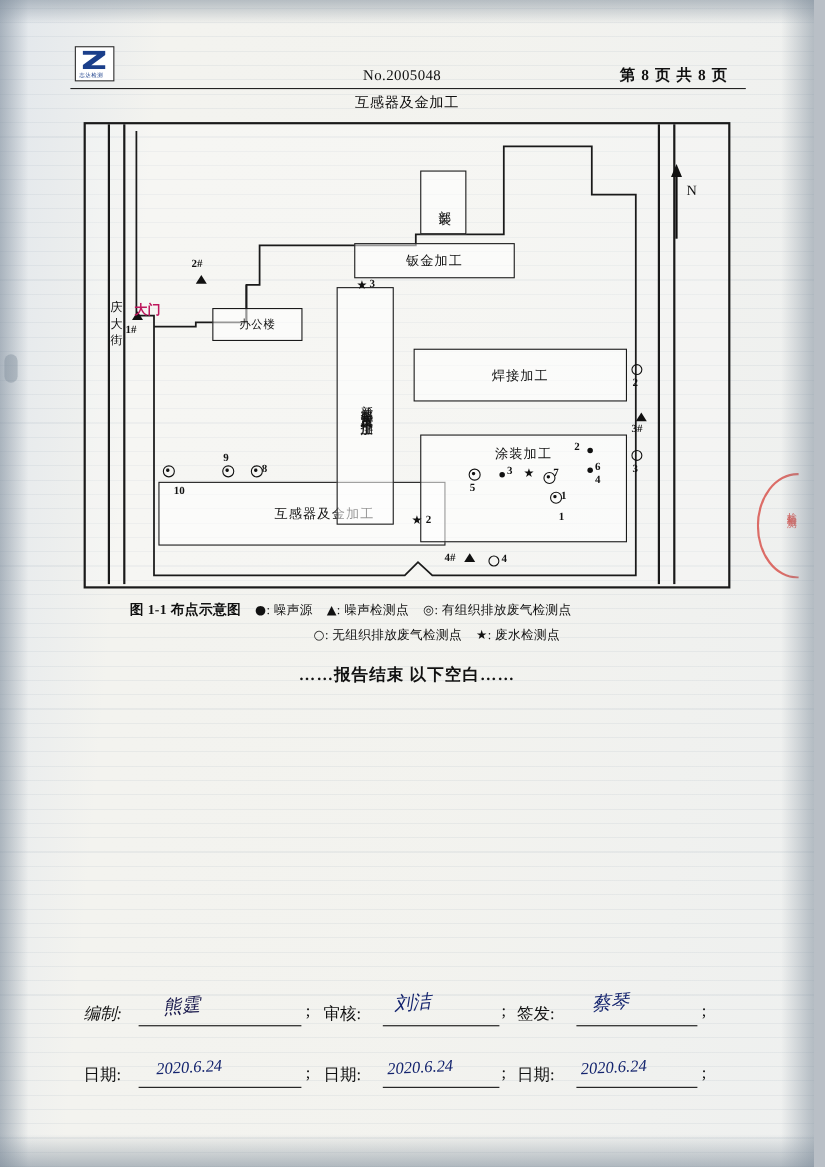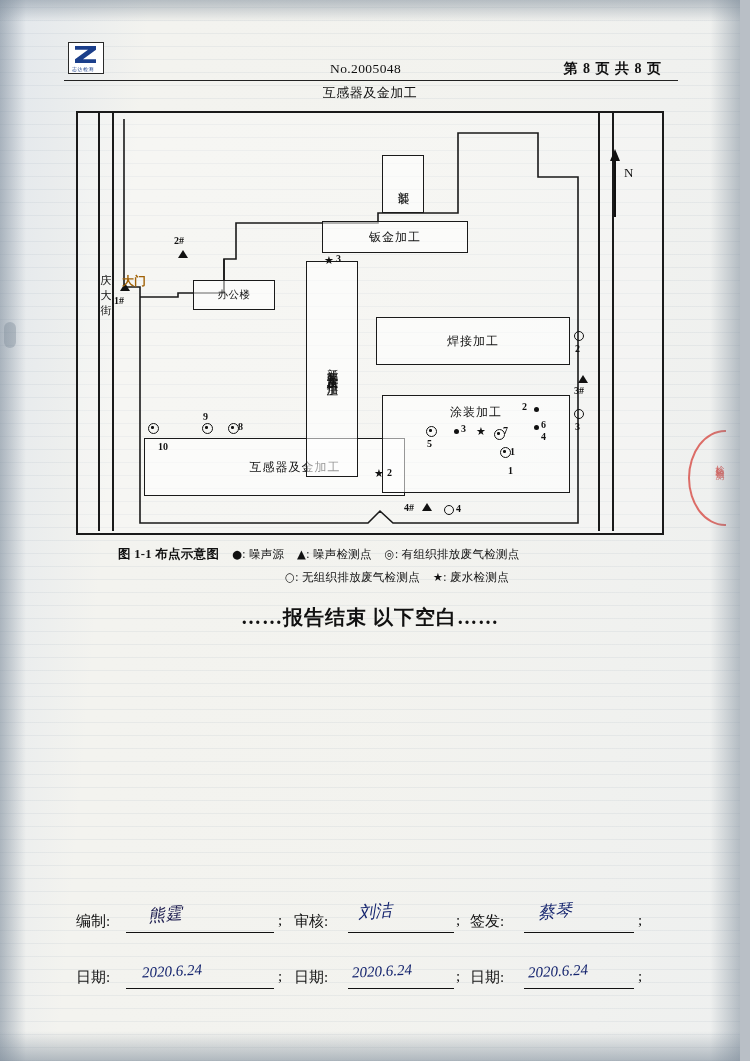--- a/index.html
+++ b/index.html
@@ -261,21 +261,21 @@
   }
   .north .n-letter {
     position: absolute;
     left: 18px; top: 16px;
     font-size: 13px;
     color: #111;
   }
   .gate {
     position: absolute;
     font-size: 12px;
-    color: #a16207;
+    color: #be185d;
     font-weight: bold;
   }
 
   
   .legend1 {
     position: absolute;
     left: 118px;
     top: 546px;
     font-size: 11.5px;
     color: #111;
@@ -290,21 +290,21 @@
     color: #111;
     letter-spacing: 0.3px;
     margin-left: 45px;
   }
   .legend-sym { font-family: "DejaVu Sans", sans-serif; }
   .end-note {
     position: absolute;
     left: 0; right: 0;
     top: 604px;
     text-align: center;
-    font-size: 20px;
+    font-size: 15px;
     font-weight: bold;
     letter-spacing: 1px;
     color: #111;
   }
 
   
   .sig {
     position: absolute;
     left: 76px;
     top: 912px;
@@ -485,21 +485,21 @@
     <span>废水检测点</span>
   </div>
 
   <div class="end-note">……报告结束  以下空白……</div>
 
   <div class="stamp"></div>
   <div class="stamp-txt">检验检测</div>
 
   <div class="sig">
     <div class="sig-row">
-      <span class="sig-label" style="left:0; top:0;">编制:</span>
+      <span class="sig-label" style="left:0; top:0;font-style:italic;">编制:</span>
       <span class="sig-line" style="left:50px; top:0; width:148px;"></span>
       <span class="hand" style="left:72px; top:-9px;">熊霆</span>
       <span class="sig-semi" style="left:202px; top:0;">;</span>
 
       <span class="sig-label" style="left:218px; top:0;">审核:</span>
       <span class="sig-line" style="left:272px; top:0; width:106px;"></span>
       <span class="hand blue" style="left:282px; top:-12px;">刘洁</span>
       <span class="sig-semi" style="left:380px; top:0;">;</span>
 
       <span class="sig-label" style="left:394px; top:0;">签发:</span>

